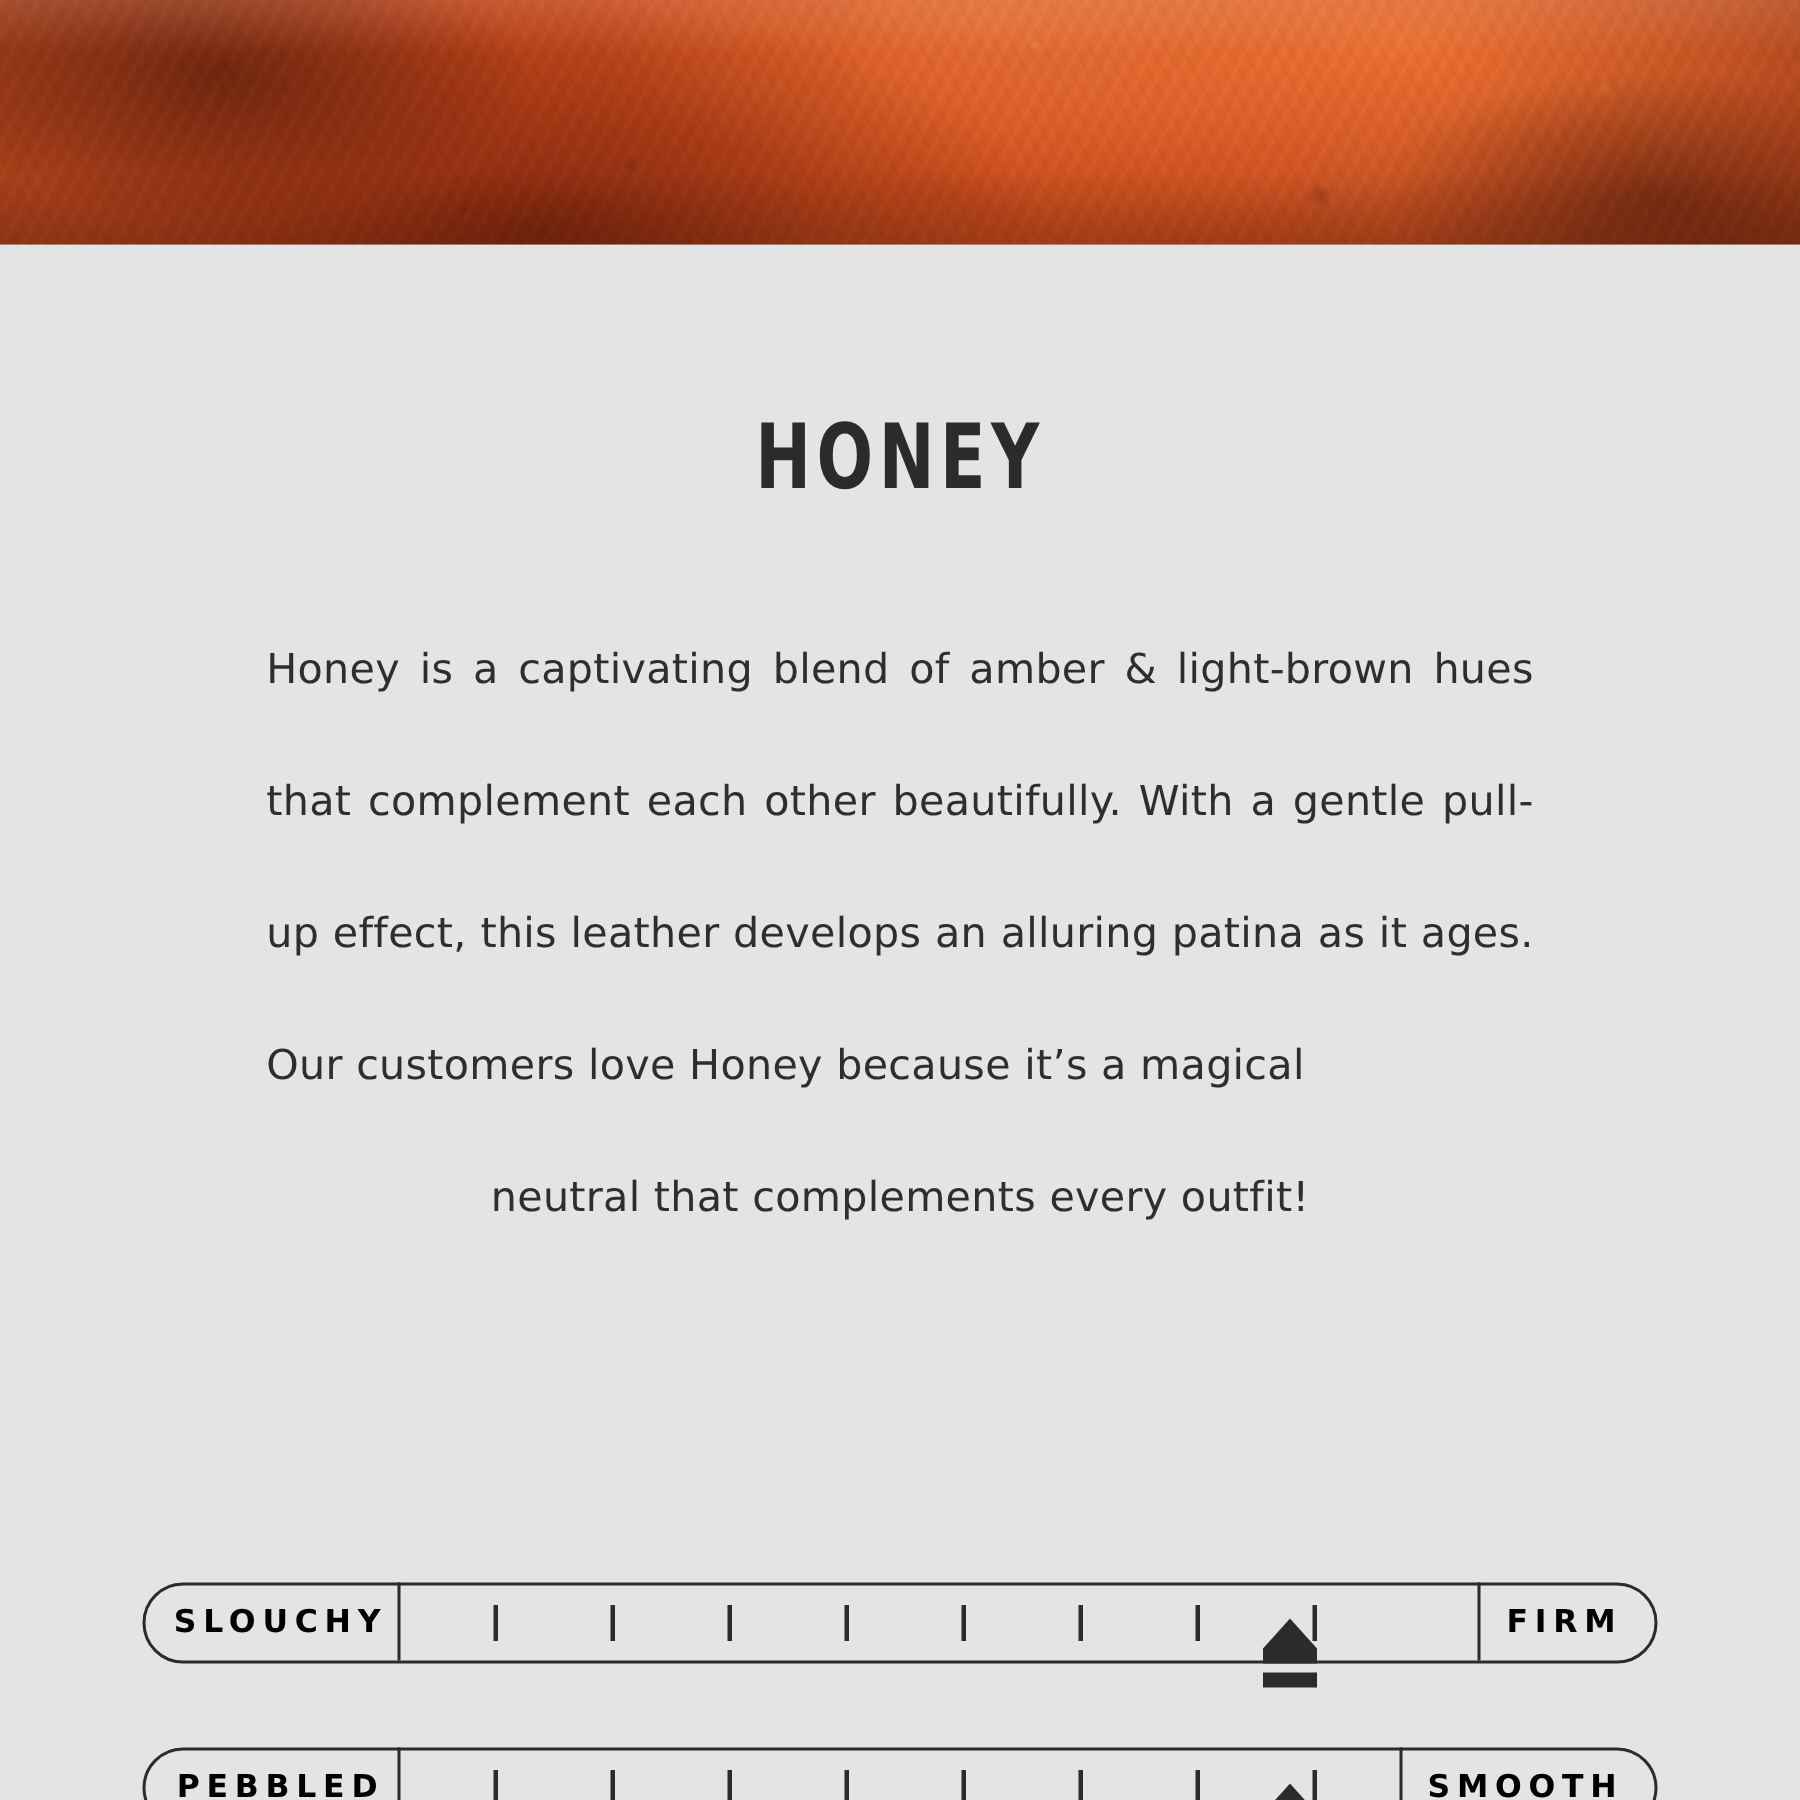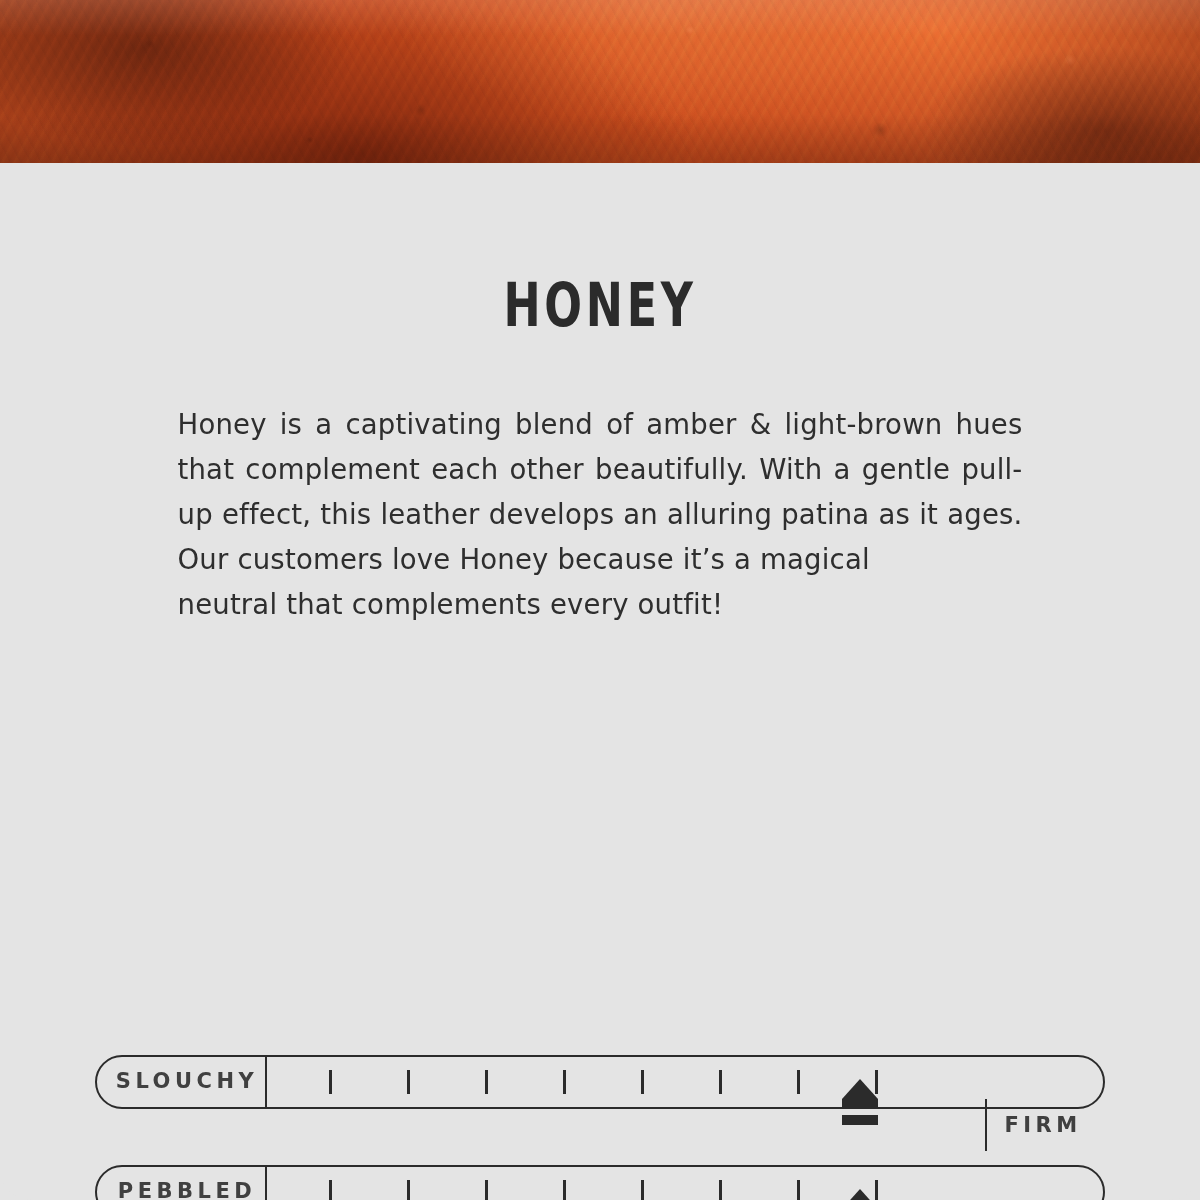--- a/index.html
+++ b/index.html
@@ -106,27 +106,27 @@
     transform: scaleX(0.74);
     transform-origin: center;
   }
   .body-copy {
     margin: 0 auto;
     padding-top: 62px;
     width: 845px;
     text-align: justify;
     font-family: "DejaVu Sans", sans-serif;
     font-size: 27.5px;
-    line-height: 45px;
+    line-height: 88px;
     color: #2e2e2e;
     letter-spacing: 0.2px;
   }
   .body-copy .last-line {
     display: block;
-    text-align: left;
+    text-align: center;
   }
 
   
   .sliders {
     position: absolute;
     left: 0;
     top: 892px;
     width: 1200px;
   }
   .slider-row {
@@ -151,32 +151,31 @@
     top: 0;
     height: 52px;
     display: flex;
     align-items: center;
     justify-content: center;
     box-sizing: border-box;
     font-family: "DejaVu Sans", sans-serif;
     font-weight: 700;
     font-size: 21px;
     letter-spacing: 4.5px;
-    color: #404040;
+    color: #000000;
   }
   .slider-end.left {
     left: 0;
     padding-left: 14px;
     border-right: 2.5px solid #2b2b2b;
   }
   .slider-end.right {
     right: 0;
     padding-right: 6px;
     border-left: 2.5px solid #2b2b2b;
-    margin-top: 44px;
   }
   .ticks {
     position: absolute;
     top: 0;
     height: 54px;
   }
   .tick {
     position: absolute;
     top: 15px;
     width: 2.5px;

